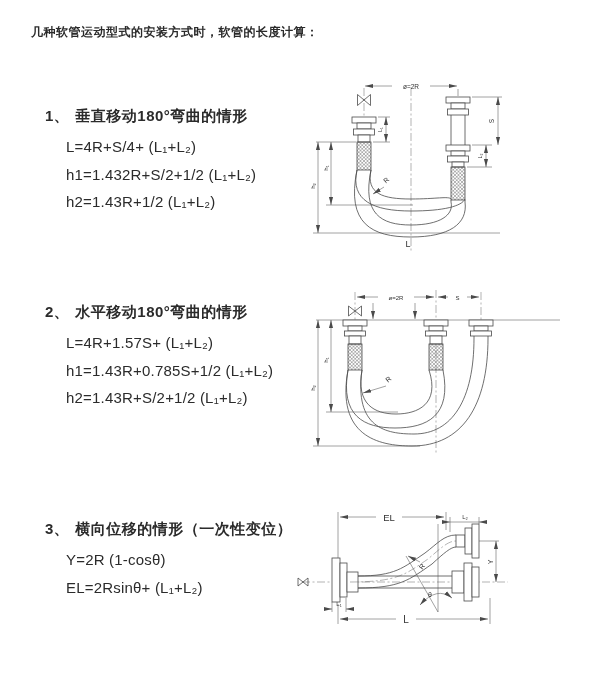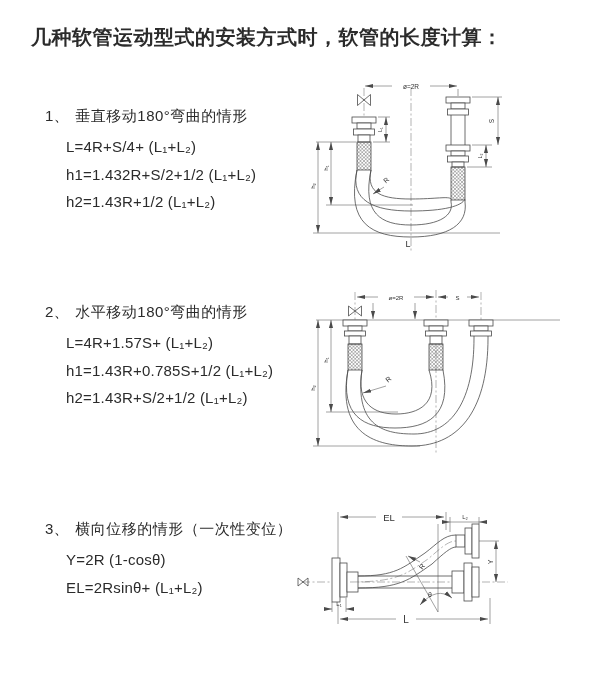--- a/index.html
+++ b/index.html
@@ -2,23 +2,23 @@
 <html><head>
 <meta charset="utf-8">
 <style>
   html,body{margin:0;padding:0;}
   body{
     width:600px;height:675px;background:#ffffff;position:relative;
     font-family:"Liberation Sans","DejaVu Sans",sans-serif;color:#2b2b2b;
     overflow:hidden;
   }
   .page{position:absolute;inset:0;}
-  .title{position:absolute;left:31px;top:24px;font-size:20px;font-weight:bold;letter-spacing:.5px;}
+  .title{position:absolute;left:31px;top:24px;font-size:12px;font-weight:bold;letter-spacing:.5px;}
   .section{position:absolute;left:45px;}
-  .sec-head{font-size:15px;font-weight:normal;letter-spacing:.5px;white-space:nowrap;}
+  .sec-head{font-size:15px;font-weight:bold;letter-spacing:.5px;white-space:nowrap;}
   .sec-head .num{margin-right:6px;}
   .formulas{margin-top:7px;padding-left:21px;}
   .formula{font-size:15px;line-height:27.5px;white-space:nowrap;letter-spacing:.2px;}
   svg{position:absolute;overflow:visible;}
   .ln{stroke:#4a4a4a;stroke-width:.8;fill:none;}
   .dim{stroke:#555;stroke-width:.55;fill:none;}
   .cl{stroke:#666;stroke-width:.5;fill:none;stroke-dasharray:8 2.5 2 2.5;}
   .fit{fill:#ffffff;stroke:#4a4a4a;stroke-width:.8;}
   .hat{fill:url(#ht);stroke:#4a4a4a;stroke-width:.8;}
   svg text{fill:#333;font-family:"Liberation Sans","DejaVu Sans",sans-serif;}

